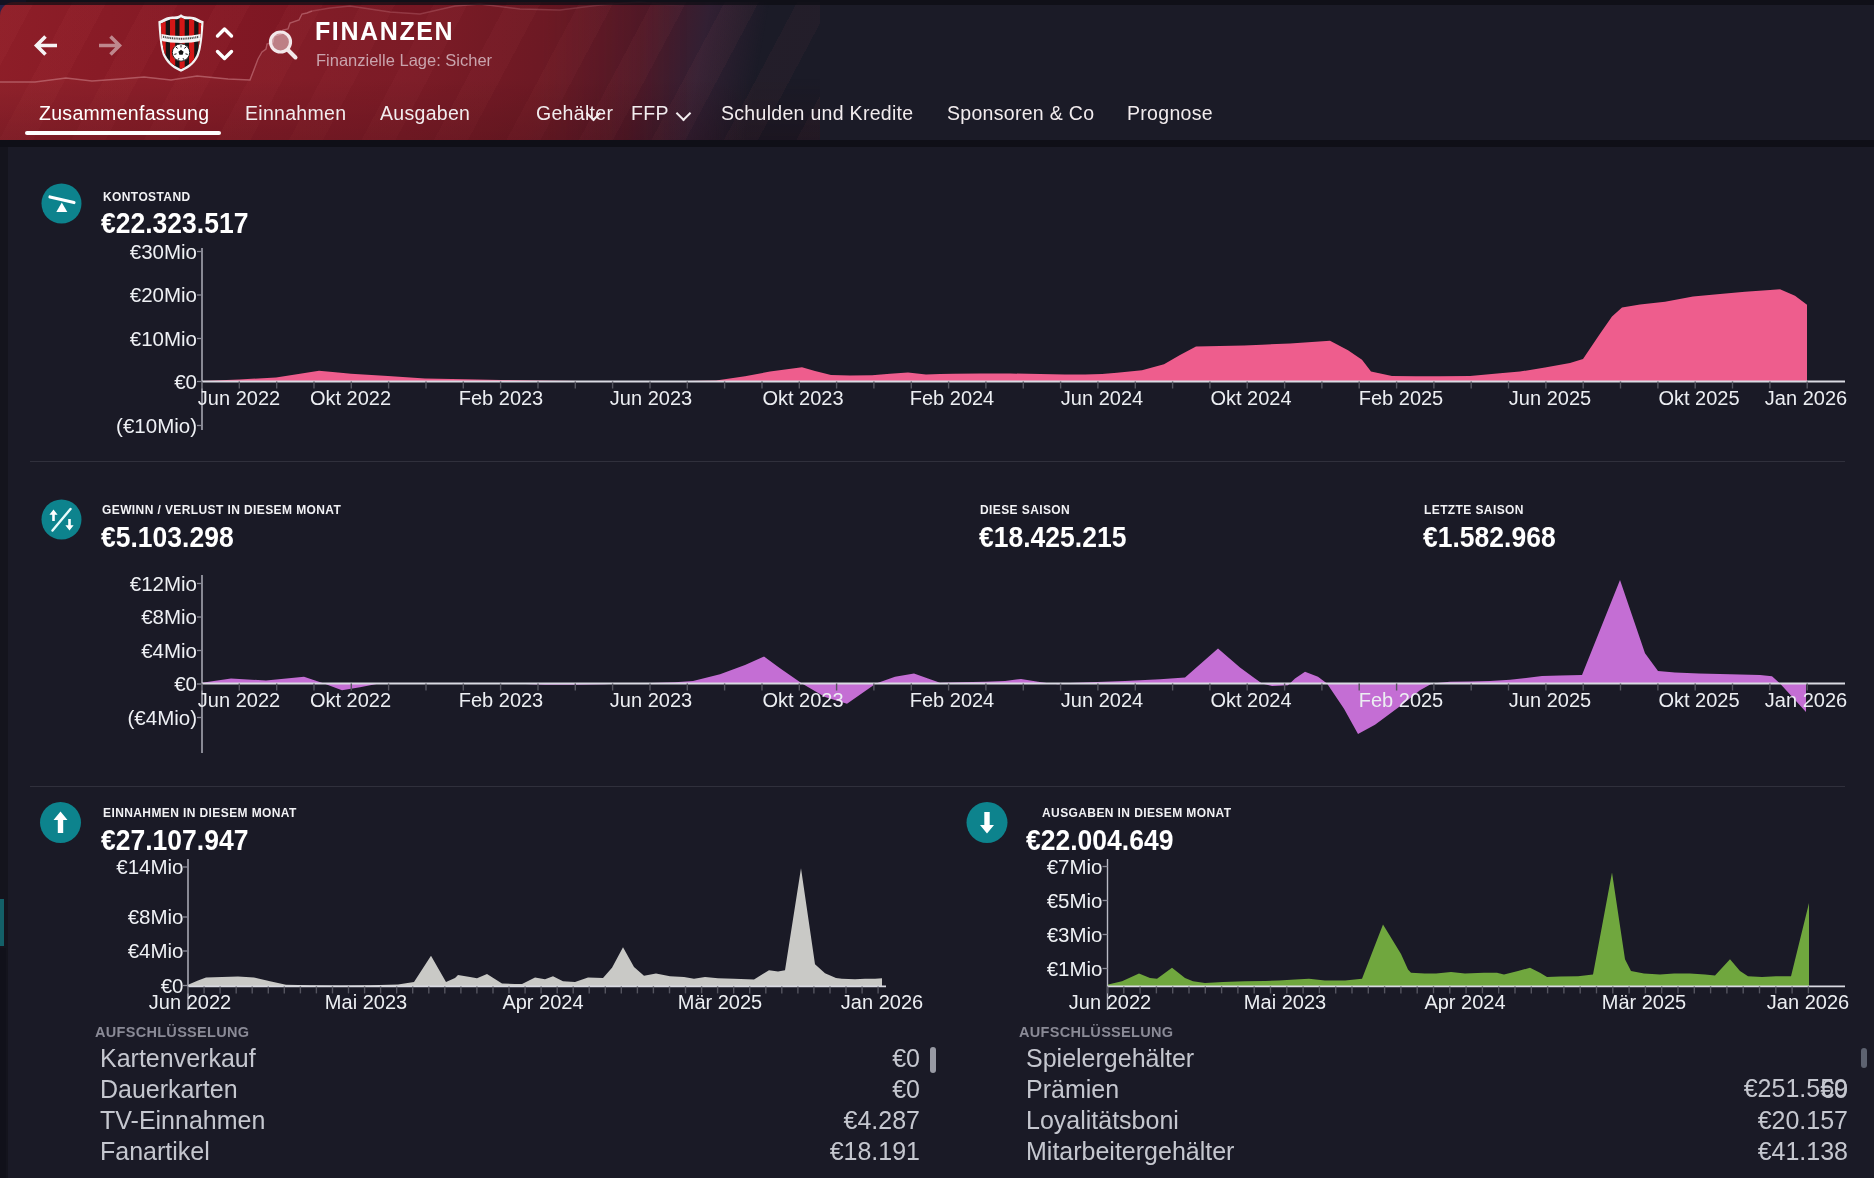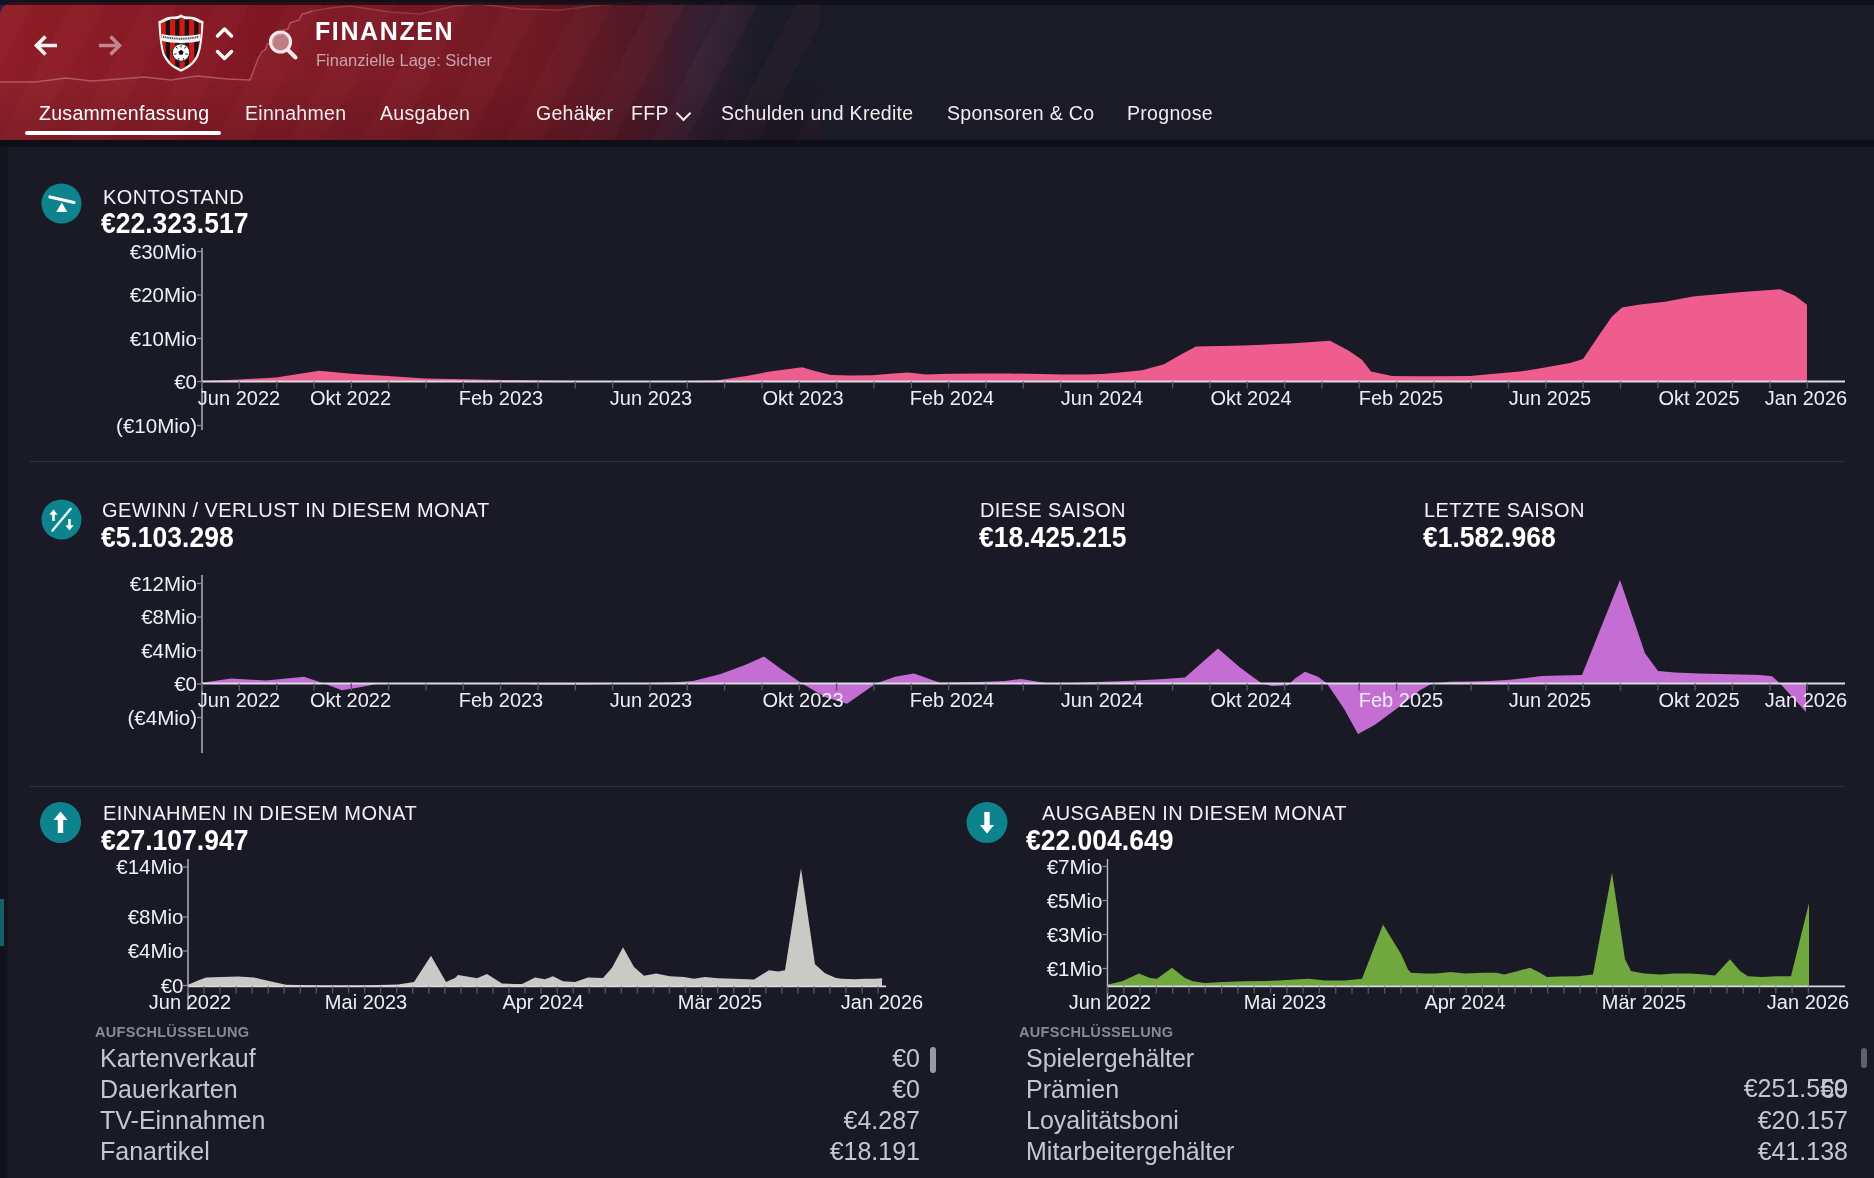--- a/index.html
+++ b/index.html
@@ -24,21 +24,21 @@
 .nav{position:absolute;top:102px;height:22px;line-height:22px;font-size:19.5px;letter-spacing:0.3px;color:#f2ecee;}
 .chev{position:absolute;top:108px;width:9px;height:9px;border-right:2.4px solid #f2ecee;
  border-bottom:2.4px solid #f2ecee;transform:rotate(45deg);}
 #navu{position:absolute;left:25px;top:131px;width:196px;height:4px;background:#fff;border-radius:2px;}
 
 #understrip{position:absolute;left:0;top:140px;width:1874px;height:7px;background:#0f0f17;}
 #leftstrip{position:absolute;left:0;top:147px;width:8px;height:1031px;background:#14141d;}
 #lthumb{position:absolute;left:0;top:899px;width:4px;height:47px;background:#136068;}
 #lsub{position:absolute;left:0;top:948px;width:6px;height:230px;background:#11111a;}
 .divider{position:absolute;left:30px;width:1815px;height:1px;background:#30303c;}
-.t1{position:absolute;height:18px;line-height:18px;font-size:20px;font-weight:normal;
+.t1{position:absolute;height:18px;line-height:18px;font-size:12px;font-weight:bold;
  letter-spacing:0.4px;color:#f2f2f5;}
 .v1{position:absolute;height:28px;line-height:28px;font-size:26.5px;font-weight:bold;color:#ffffff;transform-origin:0 0;transform:scaleY(1.09);}
 .bh{position:absolute;height:18px;line-height:18px;font-size:14.5px;font-weight:bold;
  letter-spacing:0.3px;color:#8a8a96;}
 .row{position:absolute;height:22px;line-height:22px;font-size:25px;color:#c5c7cf;}
 .rv{text-align:right;}
 .thumb{position:absolute;width:6px;height:24px;border-radius:3px;background:#6a6e7a;}
 </style></head>
 <body>
 <div id="app">

